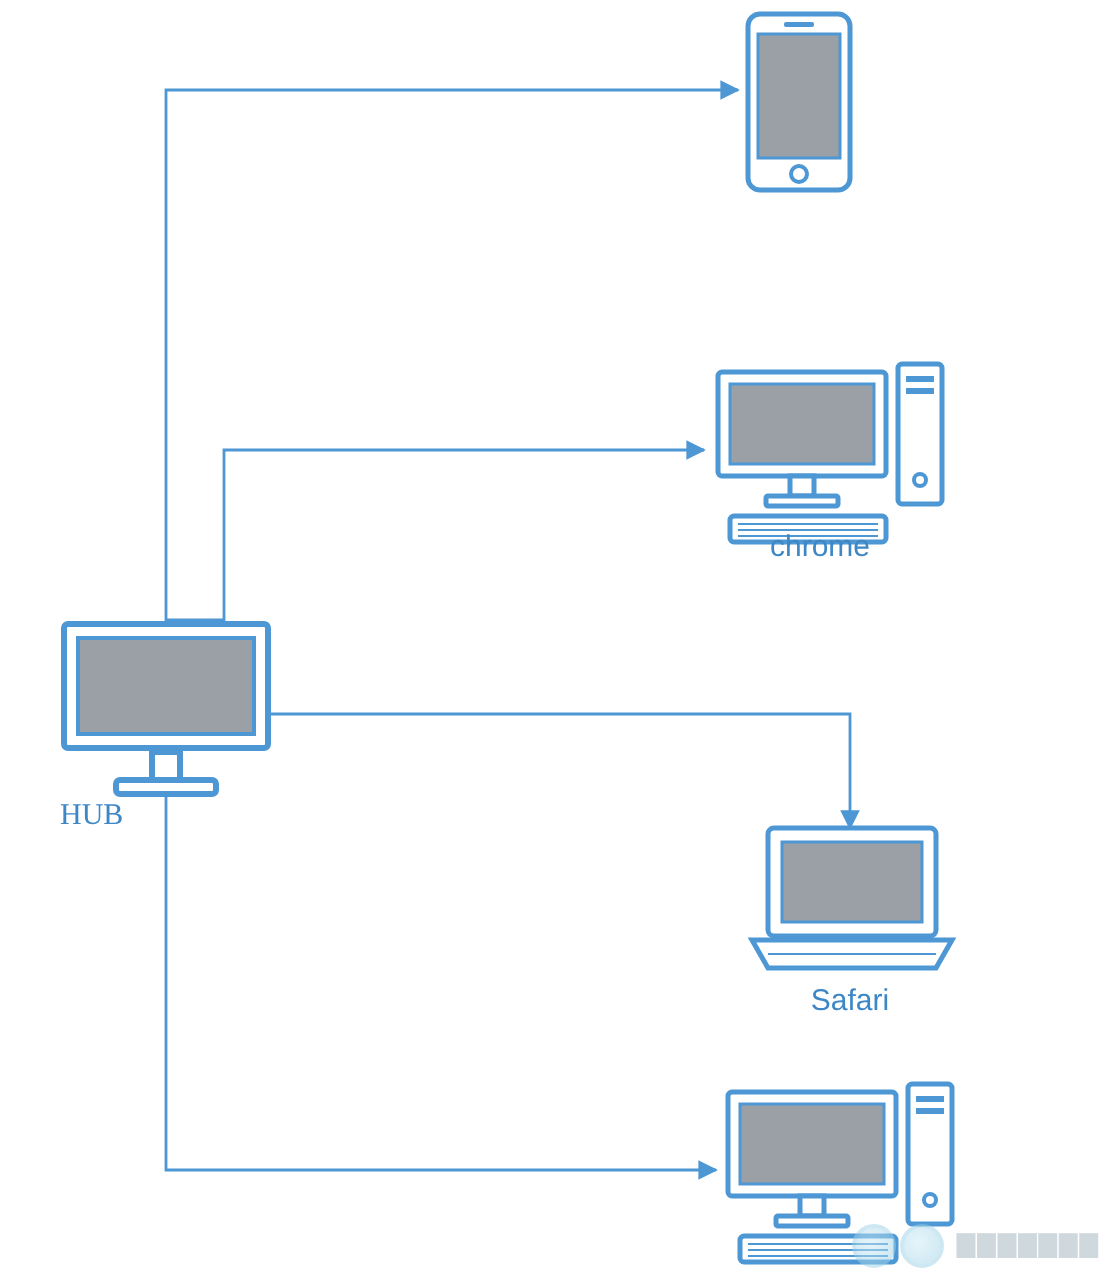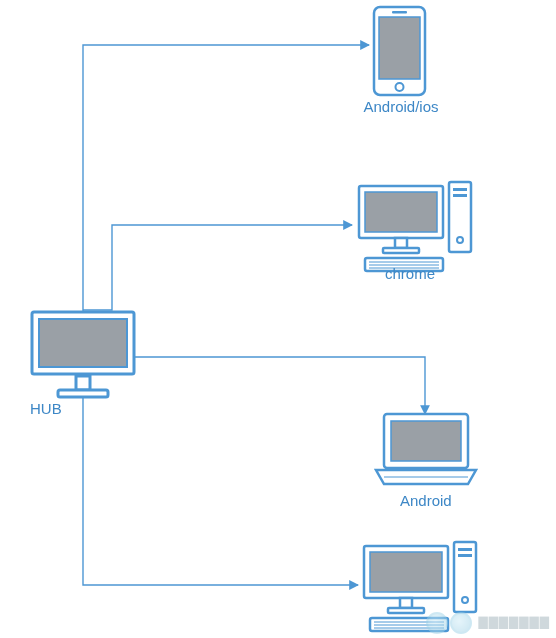--- a/index.html
+++ b/index.html
@@ -78,31 +78,30 @@
   </svg>
 
   <div class="icon" style="left:30px; top:310px; width:106px; height:90px;">
     <svg viewBox="0 0 106 90" width="106" height="90">
       <rect x="2" y="2" width="102" height="62" rx="2" class="fill-body" stroke-width="3"></rect>
       <rect x="9" y="9" width="88" height="48" class="fill-screen" stroke-width="2"></rect>
       <rect x="46" y="66" width="14" height="14" class="fill-body" stroke-width="3"></rect>
       <rect x="28" y="80" width="50" height="7" rx="2" class="fill-body" stroke-width="3"></rect>
     </svg>
   </div>
-  <div class="hub-label" style="left:30px; top:400px;">HUB</div>
+  <div class="hub-label" style="left:30px; top:400px;font-family:Liberation Serif, serif;">HUB</div>
 
   <div class="icon" style="left:372px; top:5px; width:55px; height:92px;">
     <svg viewBox="0 0 55 92" width="55" height="92">
       <rect x="2" y="2" width="51" height="88" rx="6" class="fill-body" stroke-width="2.5"></rect>
       <rect x="7" y="12" width="41" height="62" class="fill-screen" stroke-width="1.5"></rect>
       <circle cx="27.5" cy="82" r="4" class="stroke" stroke-width="2"></circle>
       <rect x="20" y="6" width="15" height="2.5" rx="1" fill="#4d97d4"></rect>
     </svg>
   </div>
-  <div class="node-label" style="left:356px; top:98px; width:90px;">Android/ios</div>
 
   <div class="icon" style="left:355px; top:180px; width:120px; height:95px;">
     <svg viewBox="0 0 120 95" width="120" height="95">
 
       <rect x="94" y="2" width="22" height="70" rx="2" class="fill-body" stroke-width="2.5"></rect>
       <rect x="98" y="8" width="14" height="3" fill="#4d97d4"></rect>
       <rect x="98" y="14" width="14" height="3" fill="#4d97d4"></rect>
       <circle cx="105" cy="60" r="3" class="stroke" stroke-width="2"></circle>
 
       <rect x="4" y="6" width="84" height="52" rx="2" class="fill-body" stroke-width="2.5"></rect>
@@ -121,21 +120,21 @@
   <div class="node-label" style="left:380px; top:265px; width:60px;">chrome</div>
 
   <div class="icon" style="left:370px; top:410px; width:112px; height:80px;">
     <svg viewBox="0 0 112 80" width="112" height="80">
       <rect x="14" y="4" width="84" height="54" rx="3" class="fill-body" stroke-width="2.5"></rect>
       <rect x="21" y="11" width="70" height="40" class="fill-screen" stroke-width="1.5"></rect>
       <path d="M6 60 L106 60 L98 74 L14 74 Z" class="fill-body" stroke-width="2.5"></path>
       <line x1="14" y1="67" x2="98" y2="67" stroke="#4d97d4" stroke-width="1"></line>
     </svg>
   </div>
-  <div class="node-label" style="left:400px; top:492px; width:50px;">Android</div>
+  <div class="node-label" style="left:400px; top:492px; width:50px;">Safari</div>
 
   <div class="icon" style="left:360px; top:540px; width:120px; height:95px;">
     <svg viewBox="0 0 120 95" width="120" height="95">
       <rect x="94" y="2" width="22" height="70" rx="2" class="fill-body" stroke-width="2.5"></rect>
       <rect x="98" y="8" width="14" height="3" fill="#4d97d4"></rect>
       <rect x="98" y="14" width="14" height="3" fill="#4d97d4"></rect>
       <circle cx="105" cy="60" r="3" class="stroke" stroke-width="2"></circle>
       <rect x="4" y="6" width="84" height="52" rx="2" class="fill-body" stroke-width="2.5"></rect>
       <rect x="10" y="12" width="72" height="40" class="fill-screen" stroke-width="1.5"></rect>
       <rect x="40" y="58" width="12" height="10" class="fill-body" stroke-width="2.5"></rect>

